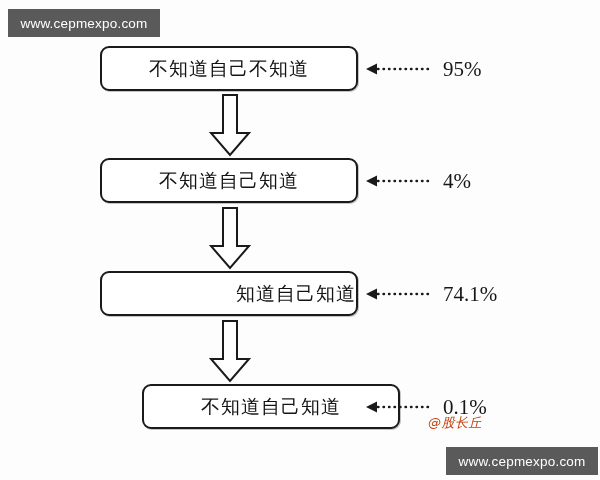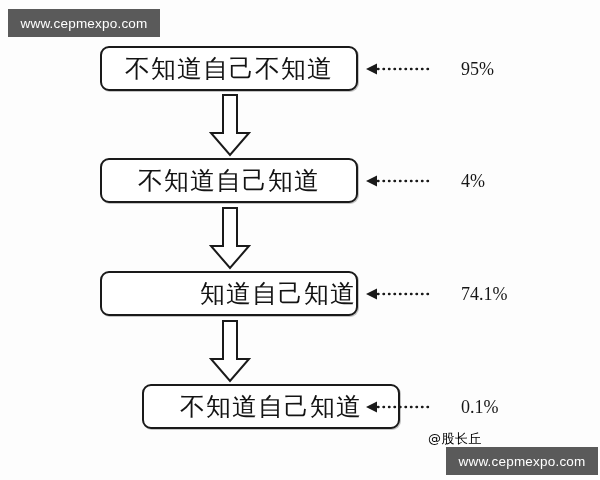--- a/index.html
+++ b/index.html
@@ -58,21 +58,21 @@
     border: 2px solid #1a1a1a;
     border-radius: 9px;
     background: #ffffff;
     display: flex;
     align-items: center;
     justify-content: center;
     box-shadow: 1px 1px 0 rgba(90,90,90,0.35);
   }
   .flow-box-label {
     font-family: "DejaVu Sans", "Liberation Sans", sans-serif;
-    font-size: 25px;
+    font-size: 19px;
     color: #141414;
     letter-spacing: 1px;
     white-space: nowrap;
   }
 
   #box-0 { top: 46px; }
   #box-1 { top: 158px; }
   #box-2 { top: 271px; justify-content: flex-end; }
   #box-3 { top: 384px; margin-left: 42px; }
 
@@ -101,37 +101,38 @@
   #pct-2 { top: 281px; }
   #pct-3 { top: 394px; }
 
   .pct-connector {
     width: 68px;
     height: 14px;
     flex: none;
   }
   .pct-value {
     font-family: "Liberation Serif", "DejaVu Serif", serif;
-    font-size: 18px;
+    font-size: 21px;
     color: #161616;
-    margin-left: 27px;
+    margin-left: 9px;
     white-space: nowrap;
   }
 
   
   #wm-faint {
     position: absolute;
     left: 428px;
-    top: 430px;
+    top: 414px;
     font-family: "DejaVu Sans", sans-serif;
     font-size: 13px;
-    color: #000000;
+    color: #c2410c;
     letter-spacing: 0.5px;
     white-space: nowrap;
     user-select: none;
+    font-style: italic;
   }
 </style>
 </head>
 <body>
 
 <div id="stage">
 
   <div class="watermark-banner" id="wm-top">
     <span>www.cepmexpo.com</span>
   </div>

